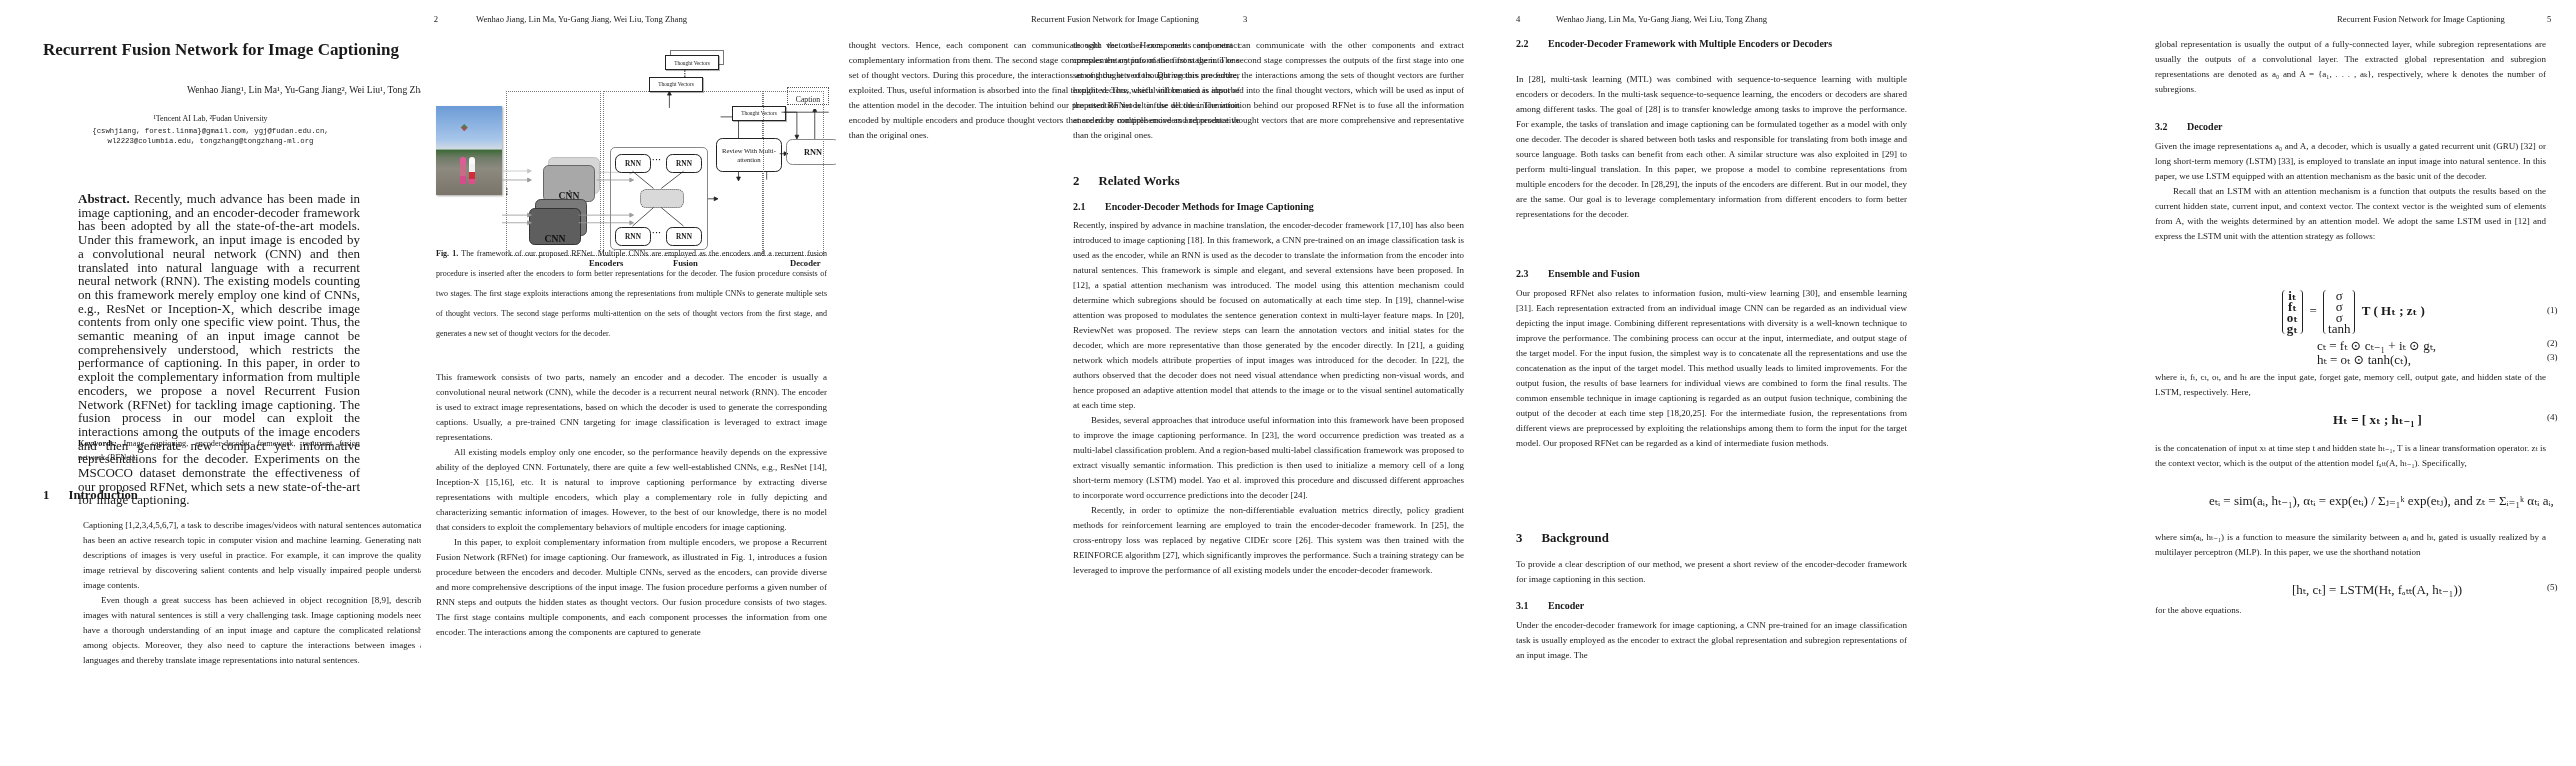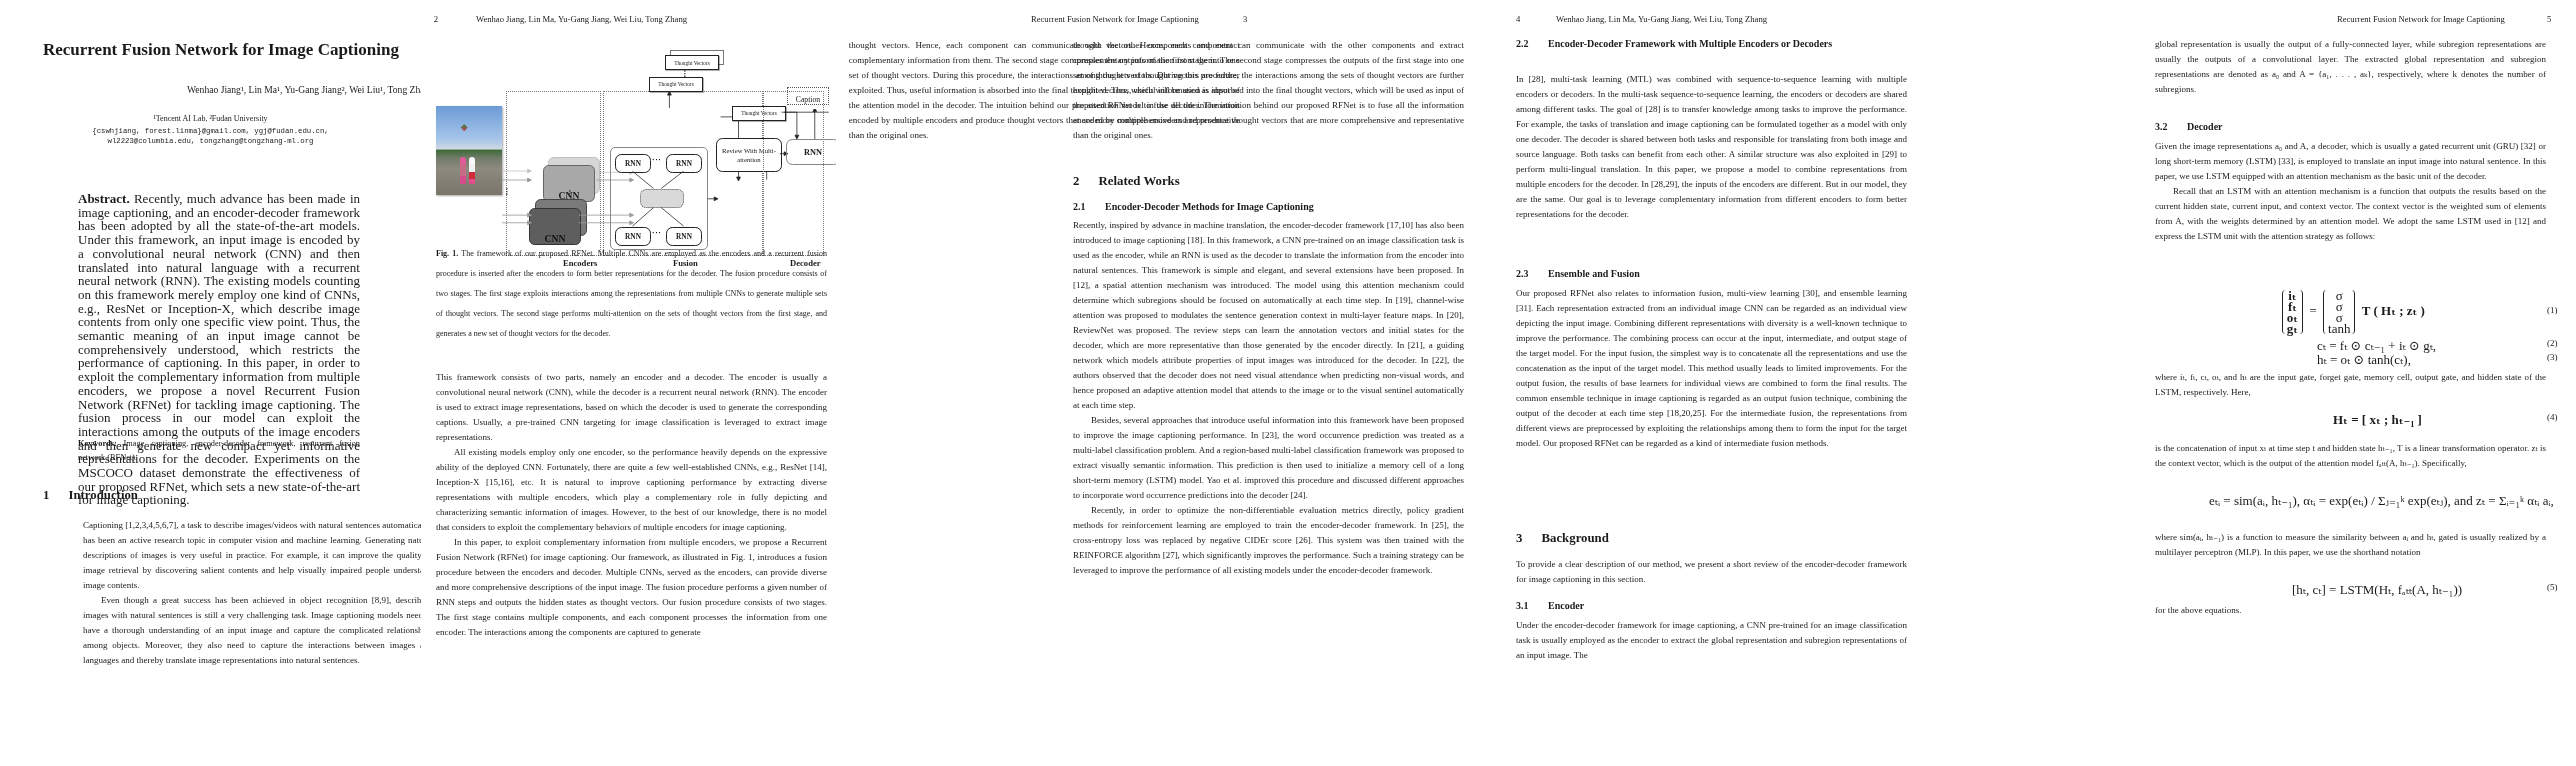--- a/index.html
+++ b/index.html
@@ -213,21 +213,21 @@
   </svg>
 
   <div class="dbox" style="left:327px; top:46px; width:59px; height:163px;"></div>
   <div style="position:absolute; left:351px; top:42px; width:40px; height:16px; border:1px dotted #555; display:flex; align-items:flex-end; justify-content:center; font-size:7.7px;">
       <span>Caption</span>
     </div>
   <div style="position:absolute; left:350px; top:94px; width:52px; height:24px; border:1px solid #888; border-radius:6.4px; display:flex; align-items:center; justify-content:center; font-weight:bold; font-size:8.3px;">
       <span>RNN</span>
     </div>
 
-  <div class="flabel" style="left:85px; top:213px;padding-left:42px;">Encoders</div>
+  <div class="flabel" style="left:111px; top:213px;padding-left:42px;">Encoders</div>
   <div class="flabel" style="left:237px; top:213px;">Fusion</div>
   <div class="flabel" style="left:354px; top:213px;">Decoder</div>
 </div>
 
 <div class="caption" style="top:244px;">
   <b class="lead">Fig. 1.</b>
   <span>The framework of our proposed RFNet. Multiple CNNs are employed as the encoders and a recurrent fusion procedure is inserted after the encoders to form better representations for the decoder. The fusion procedure consists of two stages. The first stage exploits interactions among the representations from multiple CNNs to generate multiple sets of thought vectors. The second stage performs multi-attention on the sets of thought vectors from the first stage, and generates a new set of thought vectors for the decoder.</span>
 </div>
 
 <div class="body-text" style="left:436px; width:391px; top:370px;">

